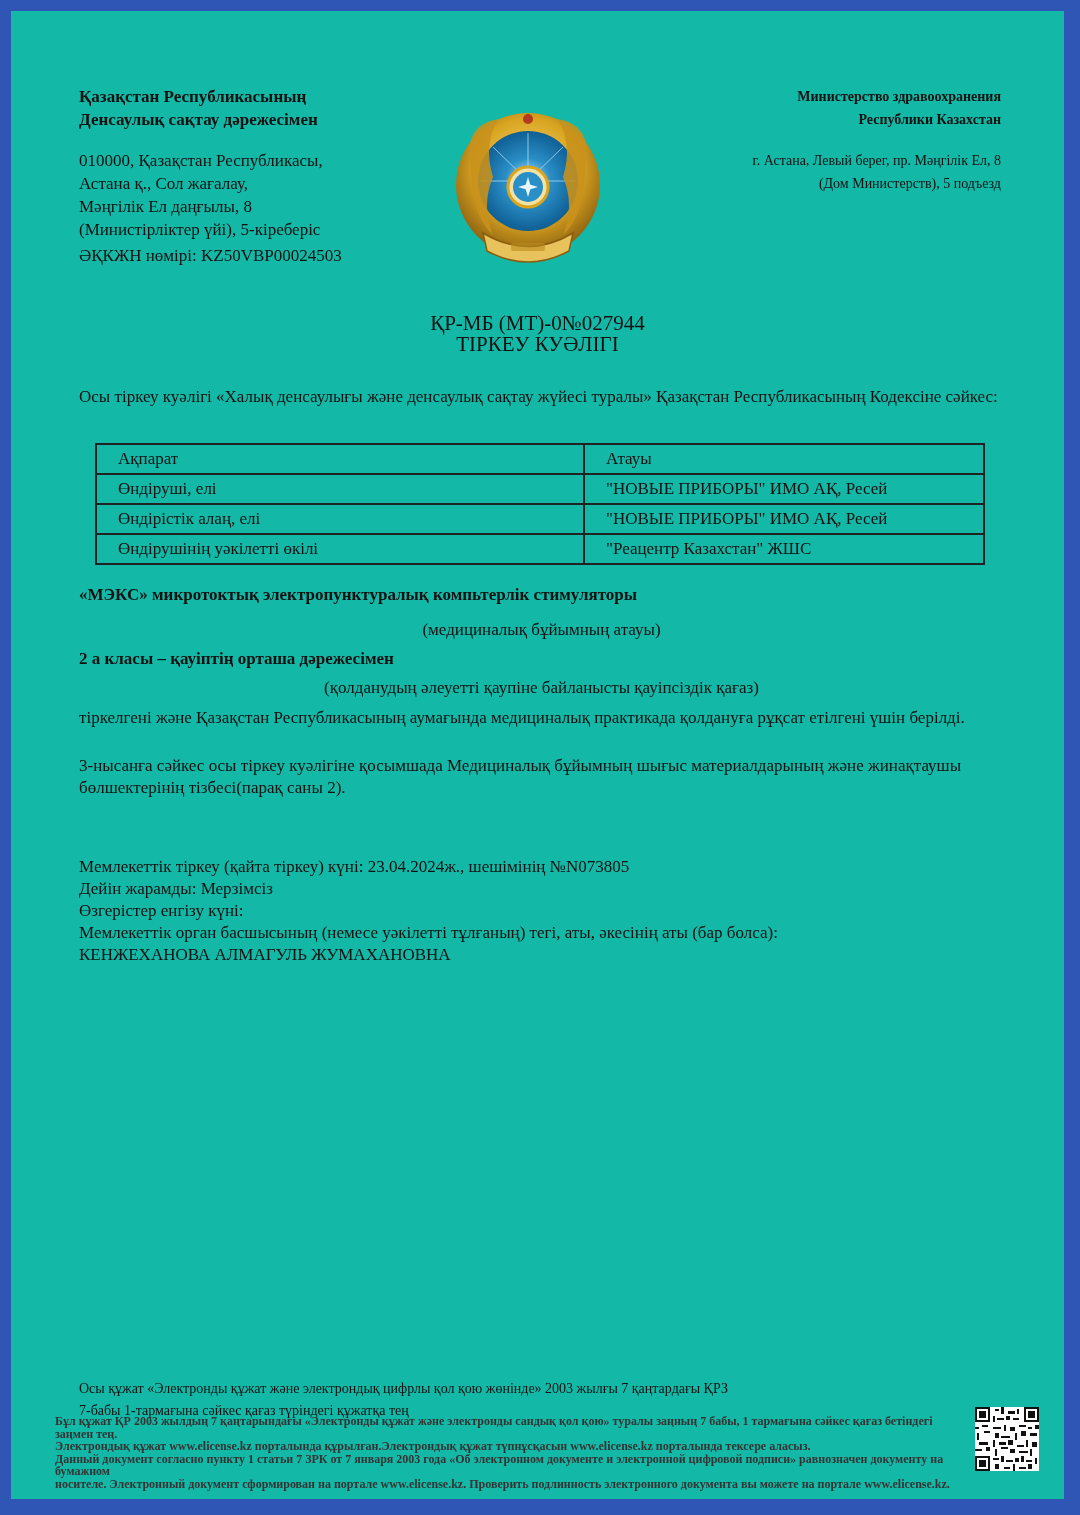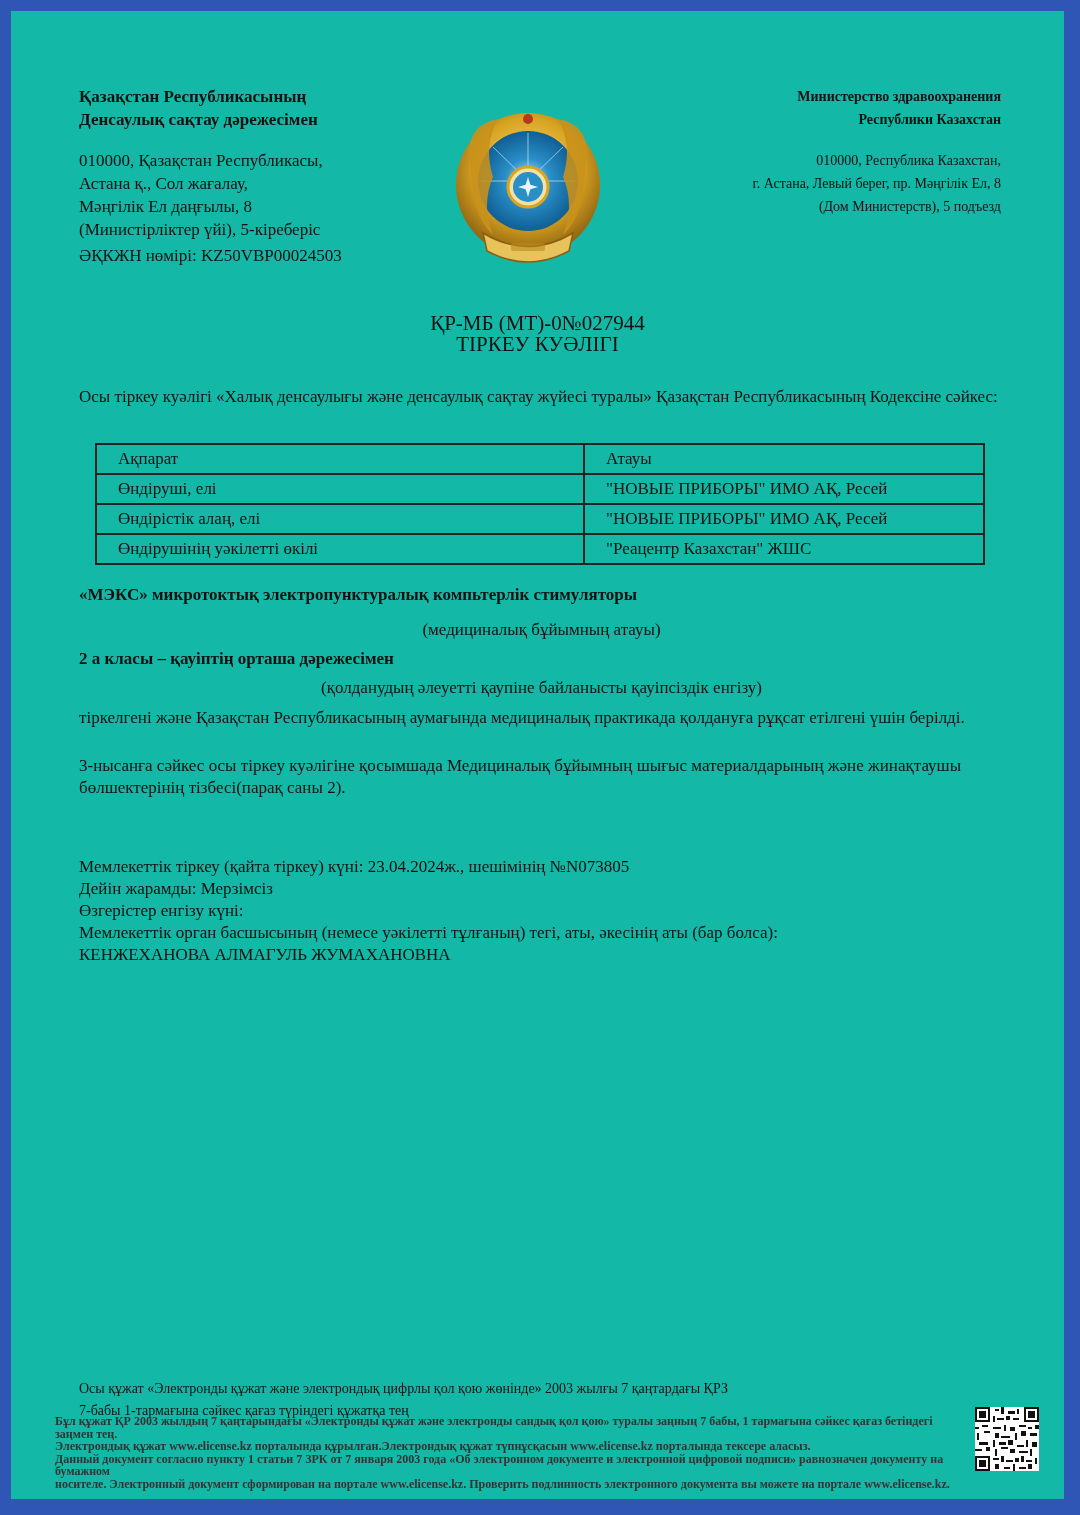--- a/index.html
+++ b/index.html
@@ -87,21 +87,20 @@
       <path d="M30 148 Q75 175 120 148 L116 166 Q75 188 34 166 Z" fill="#e8c25a" stroke="#8a5e10" stroke-width="1.5"></path>
       <rect x="58" y="158" width="34" height="8" rx="2" fill="#b98a1e" opacity="0.6"></rect>
       <circle cx="75" cy="34" r="5" fill="#b23a1e"></circle>
     </svg>
   </div>
 
   <div class="abs hdr-right">
     <div class="bold">Министерство здравоохранения</div>
     <div class="bold">Республики Казахстан</div>
     <div class="mt18">
-      <div>010000, Республика Казахстан,</div>
       <div>г. Астана, Левый берег, пр. Мәңгілік Ел, 8</div>
       <div>(Дом Министерств), 5 подъезд</div>
     </div>
   </div>
 
   <div class="abs title-block">
     <div>ҚР-МБ (МТ)-0№027944</div>
     <div>ТІРКЕУ КУӘЛІГІ</div>
   </div>
 
@@ -124,21 +123,21 @@
     <tr>
       <td class="c1">Өндірушінің уәкілетті өкілі</td>
       <td>"Реацентр Казахстан" ЖШС</td>
     </tr>
   </tbody>
     </table>
 
   <div class="abs para bold" style="top:573px;">«МЭКС» микротоктық электропунктуралық компьтерлік стимуляторы</div>
   <div class="abs para center" style="top:608px;text-align:center;">(медициналық бұйымның атауы)</div>
   <div class="abs para bold" style="top:637px;">2 а класы – қауіптің орташа дәрежесімен</div>
-  <div class="abs para center" style="top:666px;">(қолданудың әлеуетті қаупіне байланысты қауіпсіздік енгізу)</div>
+  <div class="abs para center" style="top:666px;">(қолданудың әлеуетті қаупіне байланысты қауіпсіздік қағаз)</div>
 
   <div class="abs para" style="top:696px;">тіркелгені және Қазақстан Республикасының аумағында медициналық практикада қолдануға рұқсат етілгені үшін берілді.</div>
   <div class="abs para" style="top:744px;">3-нысанға сәйкес осы тіркеу куәлігіне қосымшада Медициналық бұйымның шығыс материалдарының және жинақтаушы бөлшектерінің тізбесі(парақ саны 2).</div>
 
   <div class="abs para" style="top:845px;">
     <div>Мемлекеттік тіркеу (қайта тіркеу) күні: 23.04.2024ж., шешімінің №N073805</div>
     <div>Дейін жарамды: Мерзімсіз</div>
     <div>Өзгерістер енгізу күні:</div>
     <div>Мемлекеттік орган басшысының (немесе уәкілетті тұлғаның) тегі, аты, әкесінің аты (бар болса):</div>
     <div>КЕНЖЕХАНОВА АЛМАГУЛЬ ЖУМАХАНОВНА</div>

